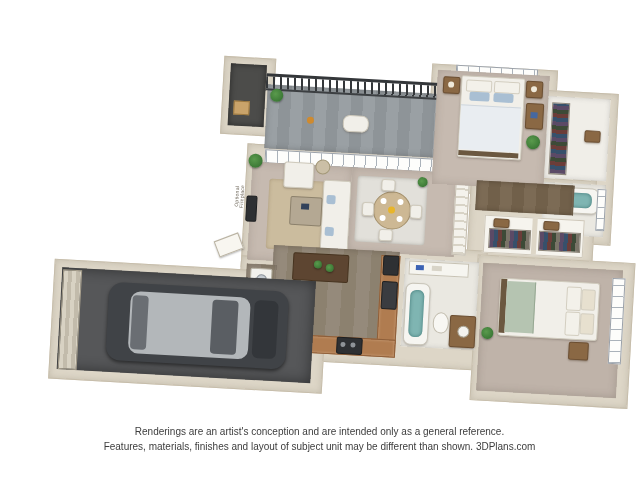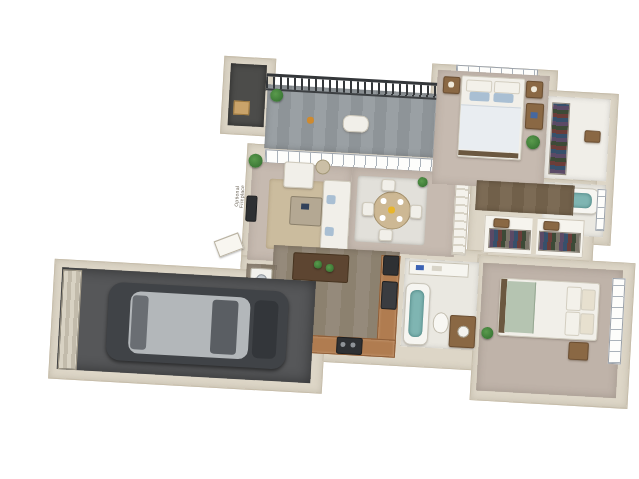--- a/index.html
+++ b/index.html
@@ -187,14 +187,18 @@
     <div class="floor garagefloor" style="left:10px;top:228px;width:254px;height:102px;"></div>
     <div class="abs ribbed" style="left:11px;top:230px;width:17px;height:98px;"></div>
     <div class="abs" style="left:58px;top:240px;width:180px;height:78px;background:#404347;border-radius:14px;box-shadow:0 2px 4px rgba(0,0,0,.5);">
       <div class="abs" style="left:22px;top:8px;width:120px;height:62px;background:#b3b7ba;border-radius:10px;"></div>
       <div class="abs" style="left:104px;top:12px;width:26px;height:54px;background:#5a5e63;border-radius:4px;"></div>
       <div class="abs" style="left:24px;top:12px;width:16px;height:54px;background:#6a6e73;border-radius:4px;"></div>
       <div class="abs" style="left:146px;top:10px;width:24px;height:58px;background:#33363a;border-radius:6px;"></div>
     </div>
   </div>
 
+  <div class="caption" style="top:425px;">
+    <div>Renderings are an artist's conception and are intended only as a general reference.</div>
+    <div>Features, materials, finishes and layout of subject unit may be different than shown. 3DPlans.com</div>
+  </div>
 
 </div>
 
 </body></html>

